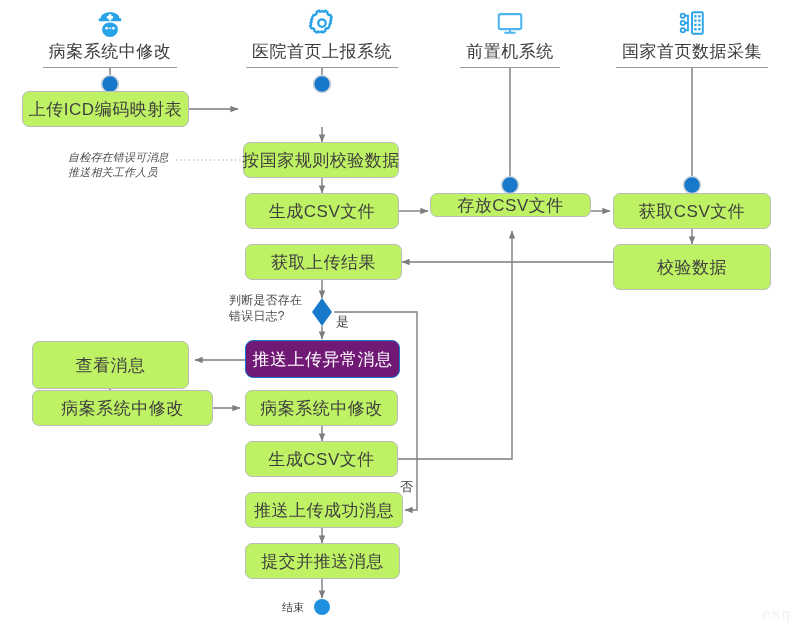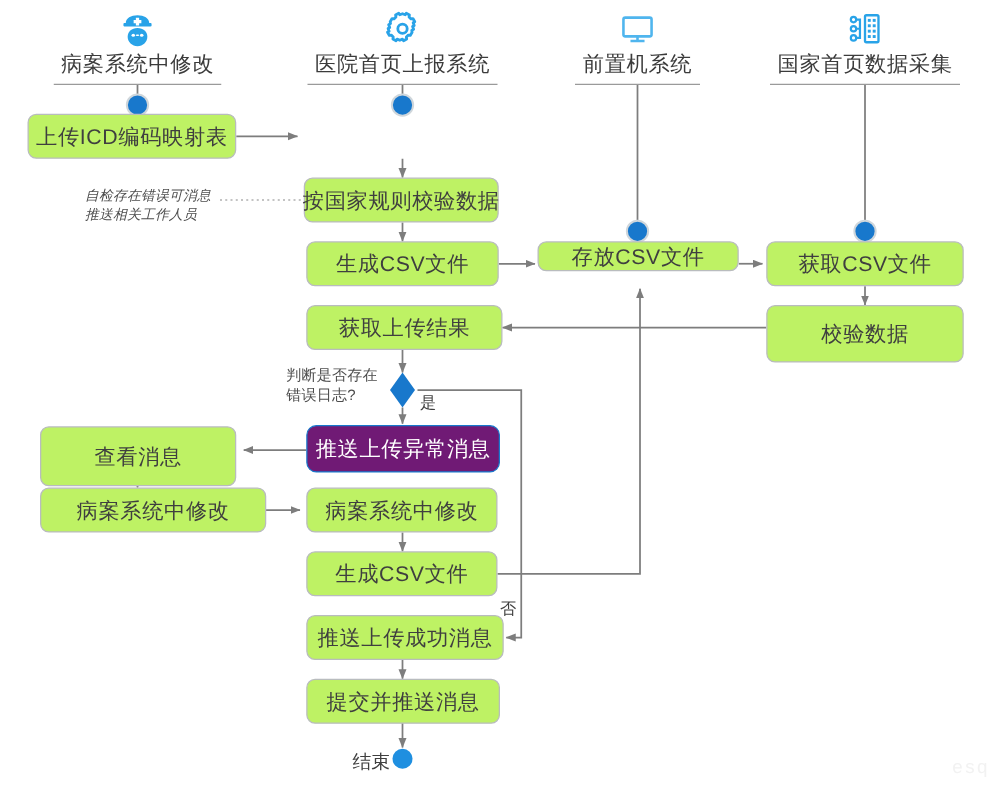--- a/index.html
+++ b/index.html
@@ -34,21 +34,21 @@
   }
   
   .note{
     position:absolute;font-size:11px;color:#4d4d4d;line-height:15px;
     white-space:nowrap;letter-spacing:.2px;
   }
   .edge-label{
     position:absolute;font-size:13px;color:#3f3f3f;white-space:nowrap;
   }
   .end-label{
-    position:absolute;font-size:15px;color:#3f3f3f;white-space:nowrap;text-align:right;
+    position:absolute;font-size:11px;color:#3f3f3f;white-space:nowrap;text-align:right;
   }
   .watermark{
     position:absolute;right:8px;bottom:6px;font-size:15px;color:#f2f2f2;
     letter-spacing:2px;user-select:none;
   }
 </style>
 </head>
 <body>
 
 <div id="stage">

